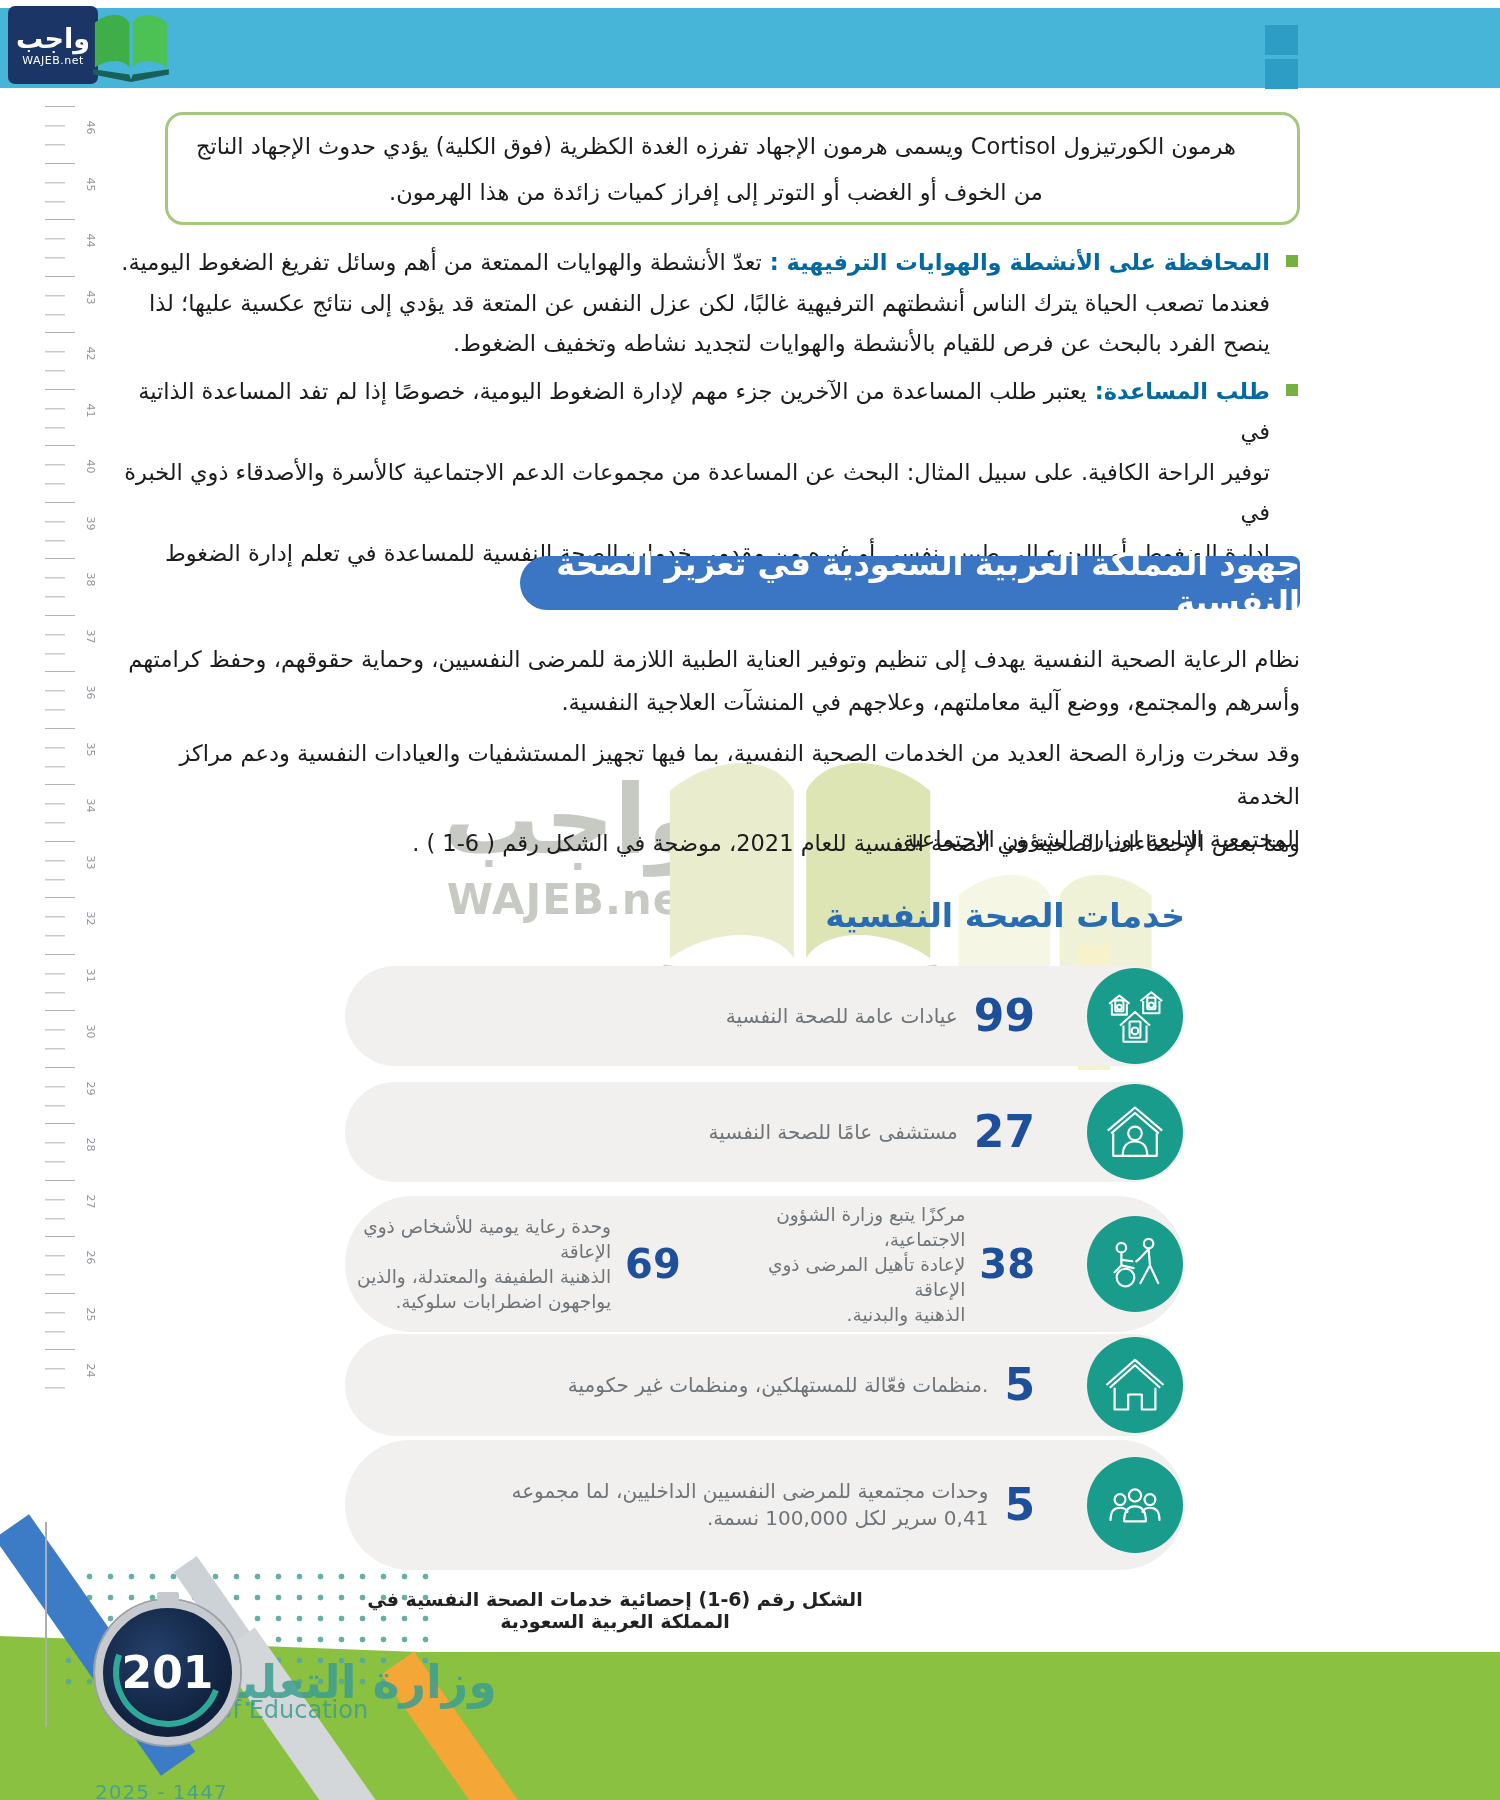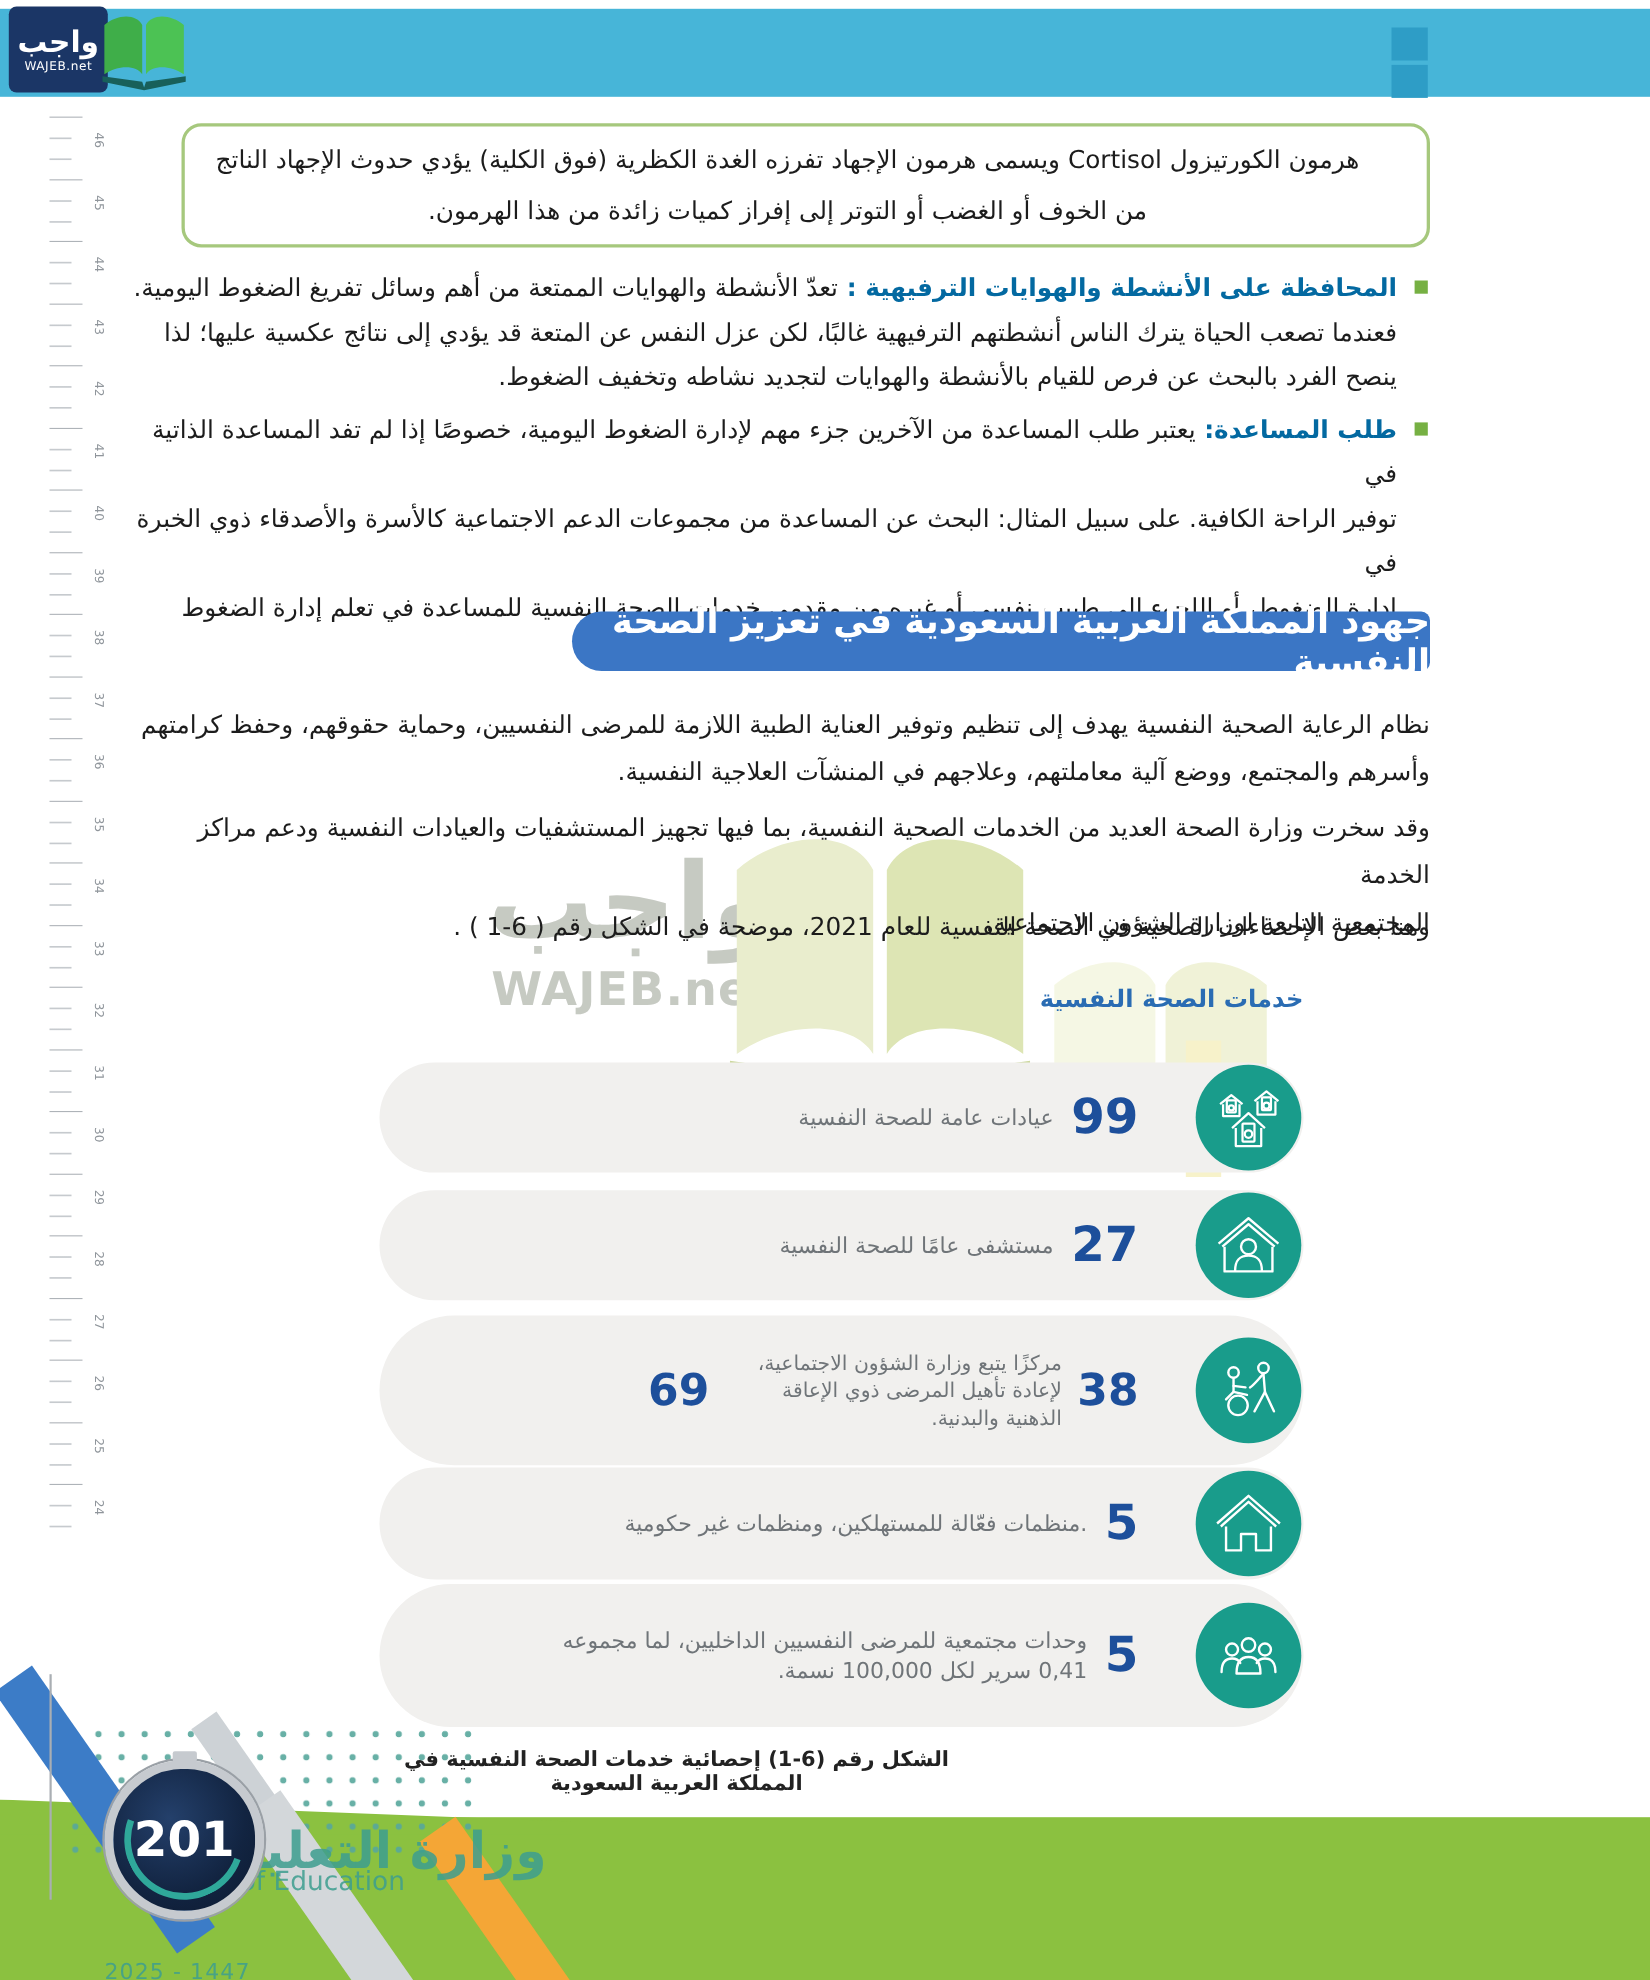--- a/index.html
+++ b/index.html
@@ -45,21 +45,21 @@
 
   .blue-bar { position:absolute; left:520px; top:556px; width:780px; height:54px; background:#3b76c5;
     border-radius:27px 8px 8px 27px; z-index:2; display:flex; align-items:center; justify-content:center; }
   .blue-bar span { color:#ffffff; font-size:32px; font-weight:bold; direction:rtl; }
 
   .para { left:115px; top:0; width:1185px; font-size:22.5px; line-height:43px; white-space:pre-line; }
   .p1 { top:638px; } .p2 { top:732px; } .p3 { top:822px; }
 
   
   .ig-title { position:absolute; left:725px; top:896px; width:460px; text-align:right; direction:rtl;
-    color:#2a6cb3; font-size:22px; font-weight:bold; z-index:2; }
+    color:#2a6cb3; font-size:33px; font-weight:bold; z-index:2; }
   .ig-row { position:absolute; left:345px; width:840px; z-index:2; }
   .pill { position:absolute; inset:0; background:#f1f0ee; border-radius:70px; }
   .row-content { position:absolute; inset:0; direction:rtl; display:flex; align-items:center; padding-right:150px; gap:16px; }
   .num { color:#1d4f9b; font-size:44px; font-weight:bold; line-height:1; }
   .lbl { color:#6f7478; font-size:20px; line-height:27px; white-space:pre-line; text-align:right; }
   .grp { display:flex; align-items:center; gap:14px; direction:rtl; }
   .grp .num { font-size:40px; }
   .grp .lbl { font-size:18.5px; line-height:25px; }
   .r3 .row-content { gap:44px; }
   .circle { position:absolute; right:2px; top:50%; transform:translateY(-50%); width:96px; height:96px;
@@ -267,20 +267,23 @@
   <div class="pill"></div>
   <div class="row-content">
     <div class="grp">
       <div class="num">38</div>
       <div class="lbl">مركزًا يتبع وزارة الشؤون الاجتماعية،
 لإعادة تأهيل المرضى ذوي الإعاقة
 الذهنية والبدنية.</div>
     </div>
     <div class="grp">
       <div class="num">69</div>
+      <div class="lbl">وحدة رعاية يومية للأشخاص ذوي الإعاقة
+الذهنية الطفيفة والمعتدلة، والذين
+يواجهون اضطرابات سلوكية.</div>
     </div>
   </div>
   <div class="circle">
     <svg viewBox="0 0 100 100" fill="none" stroke="#ffffff" stroke-width="3.2" stroke-linecap="round" stroke-linejoin="round">
       <circle cx="30" cy="26" r="7"></circle>
         <path d="M30,34 L30,52 L48,56"></path>
         <path d="M30,44 L46,46"></path>
       <circle cx="36" cy="70" r="13"></circle>
         <path d="M20,62 L30,52"></path>
       <circle cx="70" cy="20" r="7"></circle>

